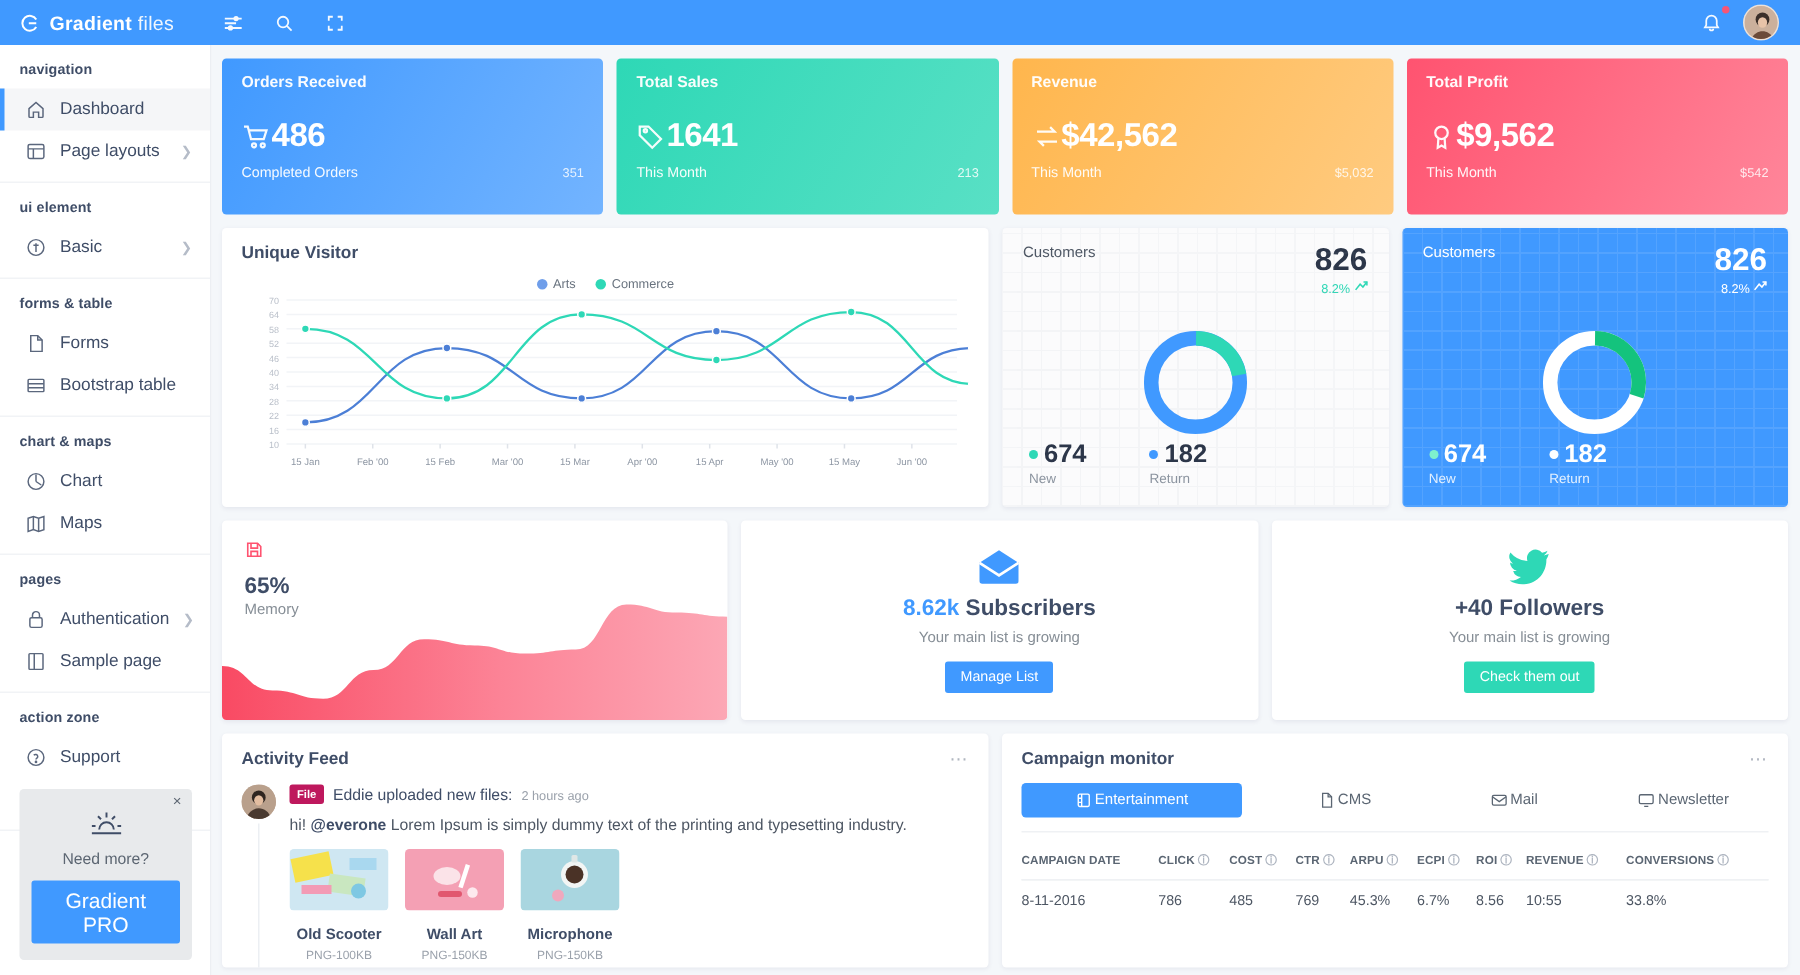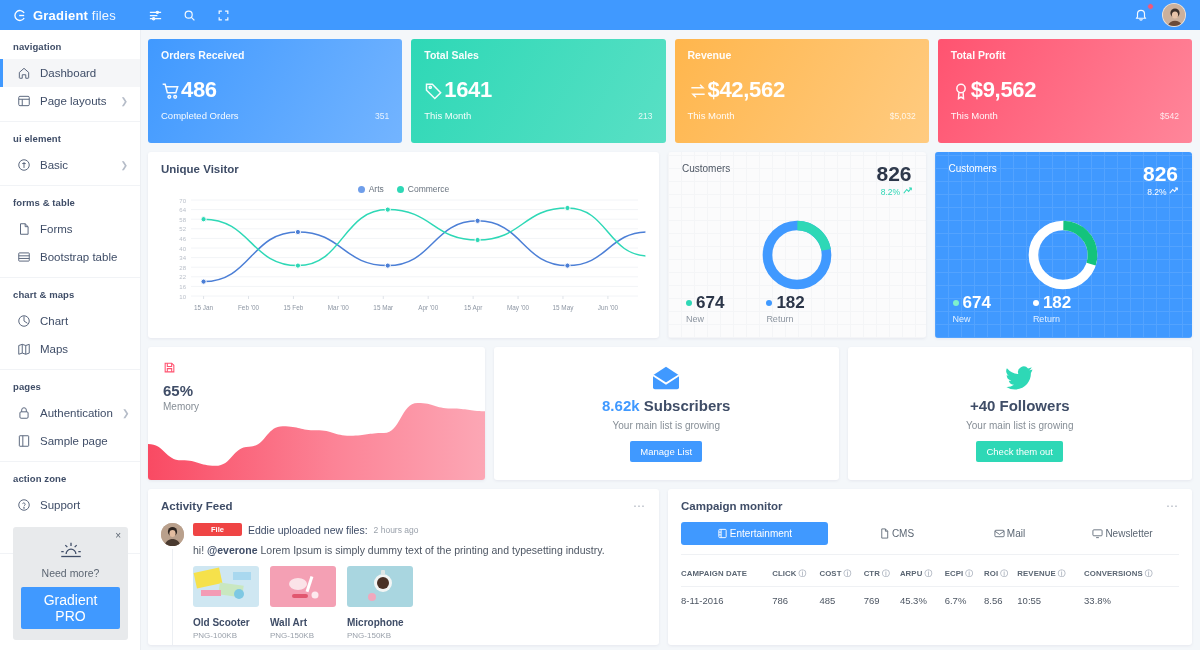--- a/index.html
+++ b/index.html
@@ -126,27 +126,27 @@
   .soc-b { font-size: 9.5px; color: #fff; padding: 5px 10px; border-radius: 2px; margin-top: 4px; cursor: pointer; }
   
   .feed { flex: 0 0 511px; padding: 11px 13px; height: 156px; position: relative; overflow: hidden; }
   .camp { flex: 1; padding: 11px 13px; height: 156px; position: relative; overflow: hidden; }
   .dots { position: absolute; top: 10px; right: 13px; color: #b0b6c0; font-size: 12px; letter-spacing: 1px; cursor: pointer; }
   .act { display: flex; gap: 9px; margin-top: 11px; position: relative; }
   .act::before { content:""; position:absolute; left:11px; top:26px; bottom:-30px; width:1px; background:#eceff3; }
   .act-av { width: 23px; height: 23px; border-radius: 50%; background: #c6b0a0; flex: 0 0 23px; overflow: hidden; position: relative; z-index: 2; }
   .act-body { flex: 1; }
   .act-line1 { display: flex; align-items: center; gap: 6px; font-size: 10.5px; color: #3f4d67; }
-  .badge-file { background: #ef4444; color: #fff; font-size: 7.5px; padding: 2px 18px; border-radius: 2px; font-weight: 700; }
+  .badge-file { background: #be185d; color: #fff; font-size: 7.5px; padding: 2px 5px; border-radius: 2px; font-weight: 700; }
   .act-line1 b { font-weight: 400; }
   .act-time { color: #9aa1ab; font-size: 8.5px; font-weight: 400; }
   .act-txt { font-size: 10.5px; color: #4d5663; margin-top: 8px; }
   .act-txt b { color: #3f4d67; }
   .thumbs { display: flex; gap: 11px; margin-top: 10px; }
-  .th { width: 66px; }
+  .th { width: 66px; text-align: center; }
   .th-img { width: 66px; height: 41px; border-radius: 3px; }
   .th-n { font-size: 10px; font-weight: 700; color: #3f4d67; margin-top: 6px; }
   .th-s { font-size: 8px; color: #9aa1ab; margin-top: 3px; }
   .tabs { display: flex; align-items: center; margin-top: 10px; border-bottom: 1px solid #eff1f4; padding-bottom: 9px; }
   .tab { display: flex; align-items: center; justify-content: center; gap: 2px; font-size: 10px; color: #5b6673; cursor: pointer; flex: 1; }
   .tab.on { background: #4099ff; color: #fff; border-radius: 3px; padding: 6px 0; flex: 0 0 147px; margin-right: 12px; }
   .tab .ti { width: 11px; height: 11px; }
   table { width: 100%; border-collapse: collapse; margin-top: 6px; }
   th {
     font-size: 7.8px; color: #5b6673; font-weight: 700; text-align: left;

